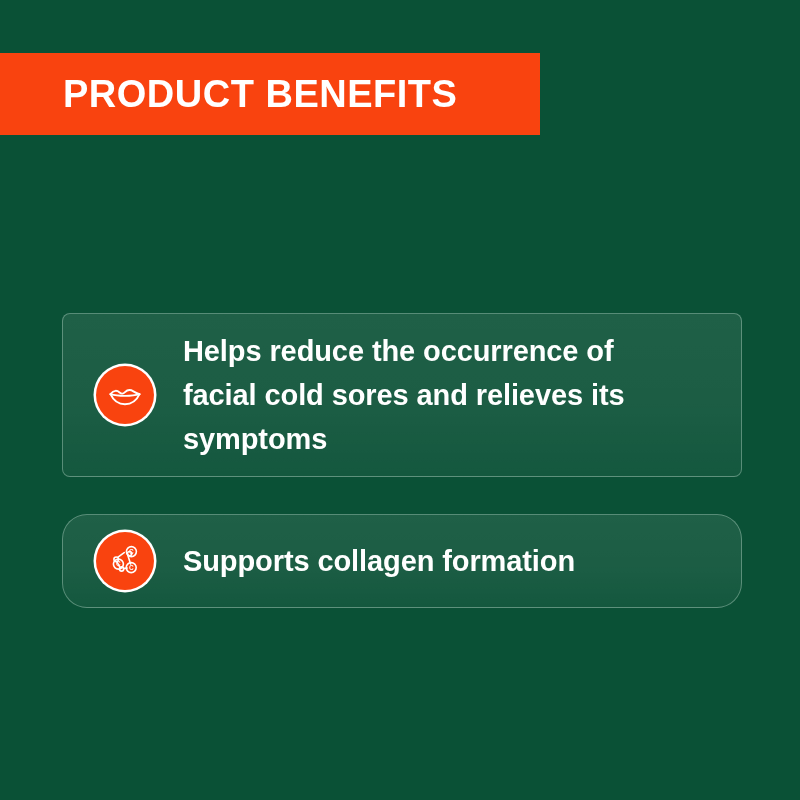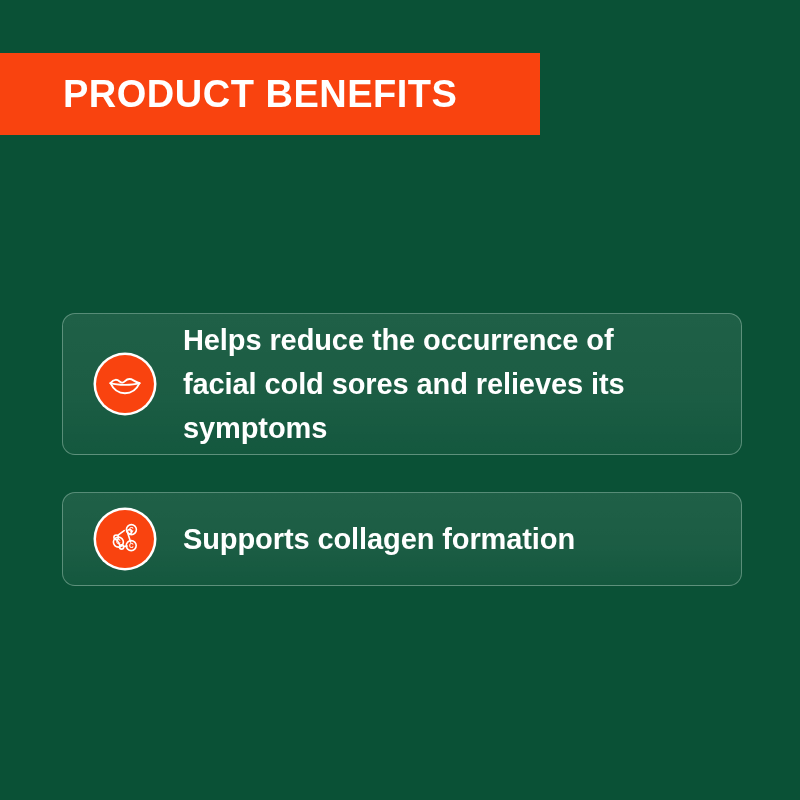--- a/index.html
+++ b/index.html
@@ -61,22 +61,22 @@
     border-radius: 13px;
     background: linear-gradient(180deg,
                 rgba(255,255,255,0.085) 0%,
                 rgba(255,255,255,0.075) 55%,
                 rgba(255,255,255,0.045) 100%);
     display: flex;
     align-items: center;
     padding: 0;
   }
 
-  .benefit-card.card-tall { height: 142px; }
-  .benefit-card.card-short { height: 94px; margin-top: 37px; }
+  .benefit-card.card-tall { height: 164px; border-radius: 8px; }
+  .benefit-card.card-short { height: 94px; margin-top: 37px; border-radius: 25px; }
 
   .icon-wrap {
     flex: 0 0 auto;
     margin-left: 33px;
     width: 58px;
     height: 58px;
     border-radius: 50%;
     background: #f9430f;
     box-shadow: 0 0 0 2.5px #ffffff;
     display: flex;

